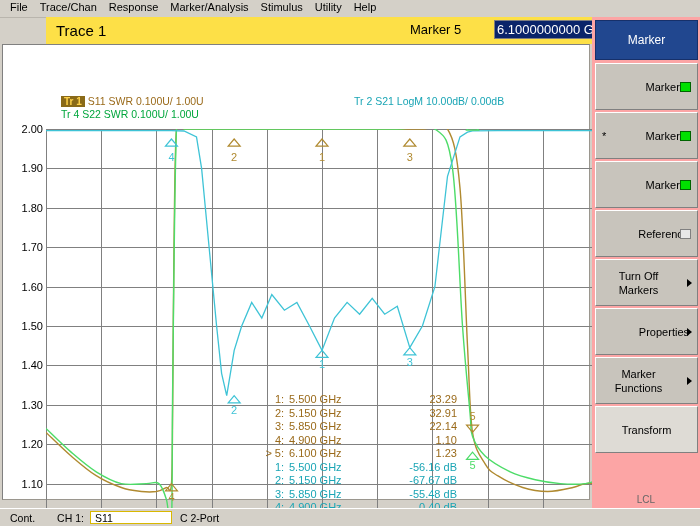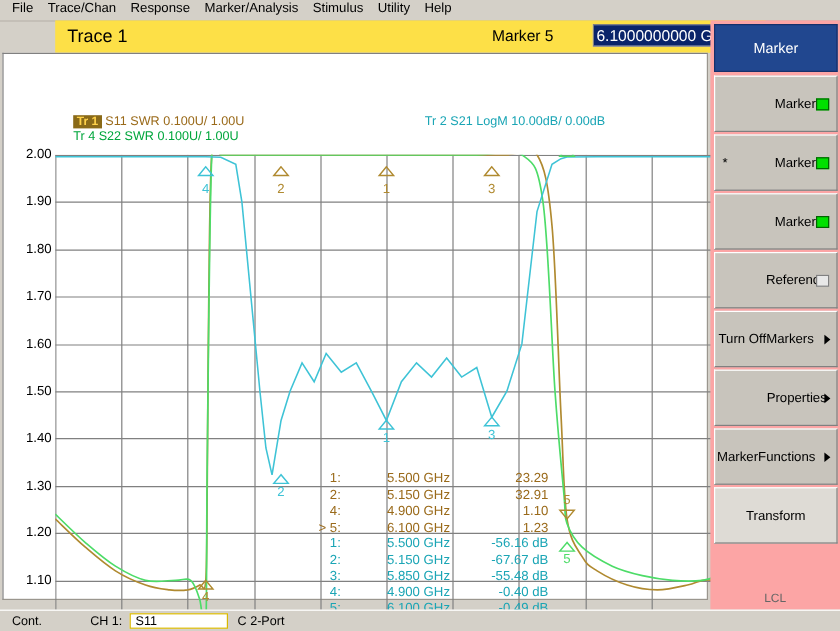--- a/index.html
+++ b/index.html
@@ -80,41 +80,41 @@
   
   .ylab{position:absolute;right:0;font-size:11px;color:#000;text-align:right;
         transform:translateY(-50%);white-space:nowrap;}
   .yaxis{position:absolute;left:0px;top:84px;width:40px;height:394px;}
 
   
   .mtable{position:absolute;left:248px;top:348px;font-size:11px;}
   .mrow{height:13.5px;line-height:13.5px;white-space:nowrap;}
   .mc-idx{display:inline-block;width:30px;text-align:right;}
   .mc-colon{display:inline-block;width:8px;text-align:left;}
-  .mc-freq{display:inline-block;width:86px;text-align:right;}
+  .mc-freq{display:inline-block;width:86px;}
   .mc-val{display:inline-block;width:82px;text-align:right;}
 
   
   .softpanel{
     position:absolute;left:592px;top:17px;width:108px;height:492px;
     background:#fca5a5;
   }
   .sk-title{
     margin:3px 2px 3px 3px;height:40px;background:#21478f;color:#fff;
     display:flex;align-items:center;justify-content:center;
     font-size:12px;border:1px solid #16306a;box-sizing:border-box;
   }
   .sk{
     margin:0 2px 2px 3px;height:47px;background:#c8c4bc;
     border:1px solid #fff;border-right-color:#808080;border-bottom-color:#808080;
     box-sizing:border-box;position:relative;
     display:flex;align-items:center;justify-content:flex-end;
     font-size:11px;padding-right:8px;
   }
-  .sk.two{justify-content:center;align-items:center;padding-right:16px;}
+  .sk.two{flex-direction:column;justify-content:center;align-items:center;padding-right:16px;}
   .sk .ln{line-height:14px;}
   .sk.light{background:#dedbd5;justify-content:center;padding-right:0;}
   .sk .star{position:absolute;left:6px;top:50%;transform:translateY(-50%);font-size:11px;}
   .sk .ledon{
     position:absolute;right:6px;top:50%;transform:translateY(-50%);
     width:9px;height:8px;background:#00e000;border:1px solid #006400;
   }
   .sk .ledoff{
     position:absolute;right:6px;top:50%;transform:translateY(-50%);
     width:9px;height:8px;background:#e8e8e8;border:1px solid #808080;
@@ -130,21 +130,21 @@
   }
 
   
   .statusbar{
     position:absolute;left:0;bottom:0;width:700px;height:17px;
     background:#d4d0c8;border-top:1px solid #fff;
     font-size:10.5px;display:flex;align-items:center;
   }
   .statusbar .sb{margin-left:8px;white-space:nowrap;}
   #sb-cont{margin-left:10px;}
-  #sb-ch{margin-left:40px;}
+  #sb-ch{margin-left:22px;}
   .sb-field{
     background:#fff;border:1px solid #d9b800;padding:0 4px;height:13px;
     line-height:13px;min-width:82px;margin-left:6px;box-sizing:border-box;
   }
   #sb-port{margin-left:8px;}
 </style>
 </head>
 <body>
 
 <div id="app">
@@ -253,20 +253,21 @@
           <text x="426.54545454545456" y="340.08000000000004" fill="#4ddc68" font-size="11" font-family="&quot;Liberation Sans&quot;, sans-serif" text-anchor="middle">5</text>
           <path d="M0,392 L8,392 L4,400 Z" fill="#b08a30"></path>
           <path d="M544,392 L552,392 L548,400 Z" fill="#b08a30"></path>
         </svg>
     </div>
 
     <div class="mtable">
       <div id="mt-swr">
           <div class="mrow c-orange"><span class="mc-idx">1</span><span class="mc-colon">:</span><span class="mc-freq">5.500 GHz</span><span class="mc-val">23.29</span></div>
           <div class="mrow c-orange"><span class="mc-idx">2</span><span class="mc-colon">:</span><span class="mc-freq">5.150 GHz</span><span class="mc-val">32.91</span></div>
+          <div class="mrow c-orange"><span class="mc-idx">3</span><span class="mc-colon">:</span><span class="mc-freq">5.850 GHz</span><span class="mc-val">22.14</span></div>
           <div class="mrow c-orange"><span class="mc-idx">4</span><span class="mc-colon">:</span><span class="mc-freq">4.900 GHz</span><span class="mc-val">1.10</span></div>
           <div class="mrow c-orange"><span class="mc-idx">&gt; 5</span><span class="mc-colon">:</span><span class="mc-freq">6.100 GHz</span><span class="mc-val">1.23</span></div>
         </div>
       <div id="mt-logm">
           <div class="mrow c-cyan"><span class="mc-idx">1</span><span class="mc-colon">:</span><span class="mc-freq">5.500 GHz</span><span class="mc-val">-56.16 dB</span></div>
           <div class="mrow c-cyan"><span class="mc-idx">2</span><span class="mc-colon">:</span><span class="mc-freq">5.150 GHz</span><span class="mc-val">-67.67 dB</span></div>
           <div class="mrow c-cyan"><span class="mc-idx">3</span><span class="mc-colon">:</span><span class="mc-freq">5.850 GHz</span><span class="mc-val">-55.48 dB</span></div>
           <div class="mrow c-cyan"><span class="mc-idx">4</span><span class="mc-colon">:</span><span class="mc-freq">4.900 GHz</span><span class="mc-val">-0.40 dB</span></div>
           <div class="mrow c-cyan"><span class="mc-idx">5</span><span class="mc-colon">:</span><span class="mc-freq">6.100 GHz</span><span class="mc-val">-0.49 dB</span></div>
         </div>

